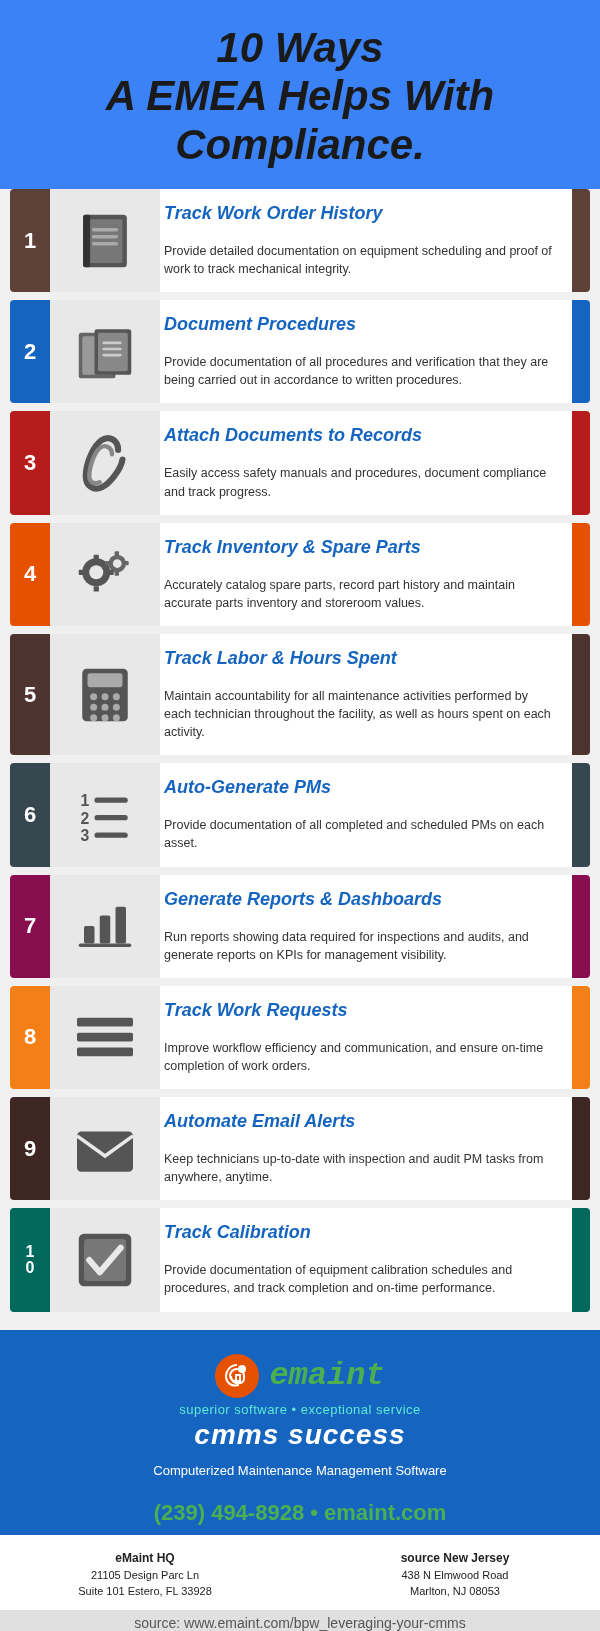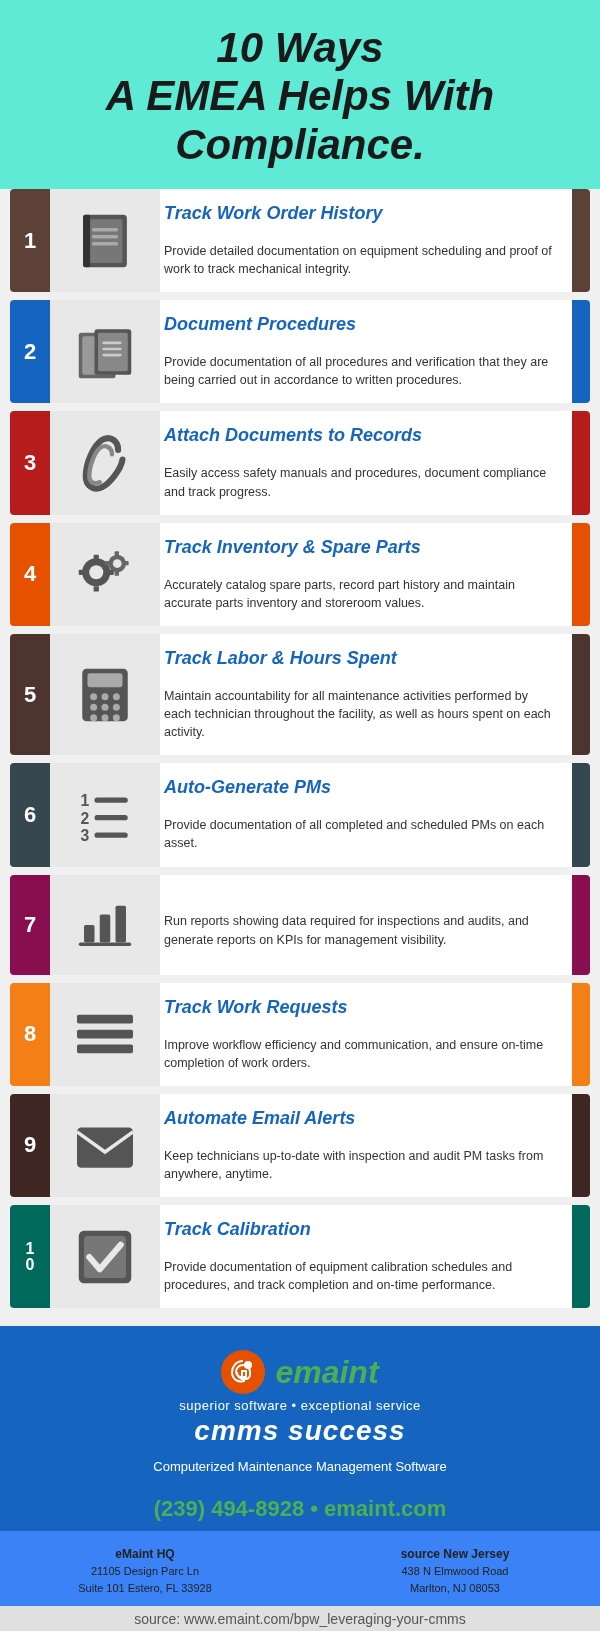--- a/index.html
+++ b/index.html
@@ -3,21 +3,21 @@
   <meta charset="utf-8">
   <style>
     * { margin: 0; padding: 0; box-sizing: border-box; }
     body {
       width: 600px;
       font-family: Arial, sans-serif;
       background: #f5f5f5;
     }
 
     .header {
-      background: #5eead4;
+      background: #3b82f6;
       text-align: center;
       padding: 24px 30px 20px;
     }
     .header h1 {
       font-size: 42px;
       font-weight: 900;
       color: #1a1a1a;
       line-height: 1.15;
       font-style: italic;
       font-family: 'Arial Black', Arial, sans-serif;
@@ -147,24 +147,25 @@
       display: flex;
       align-items: center;
       justify-content: center;
     }
 
     .footer-logo-text {
       font-size: 32px;
       font-weight: 900;
       color: #4CAF50;
       font-style: italic;
+      font-family: Liberation Mono, monospace;
     }
 
     .footer-tagline {
-      color: #ffffff;
+      color: #5eead4;
       font-size: 13px;
       margin-bottom: 2px;
       letter-spacing: 0.5px;
     }
 
     .footer-cmms {
       color: #fff;
       font-size: 28px;
       font-weight: 900;
       font-style: italic;
@@ -181,21 +182,21 @@
     .footer-contact {
       color: #4CAF50;
       font-size: 22px;
       font-weight: 700;
       margin-bottom: 9px;
     }
 
     .footer-offices {
       display: flex;
       justify-content: space-around;
-      background: #3b82f6;
+      background: #ffffff;
       padding: 14px 10px 10px;
       margin: 0 -20px;
       gap: 40px;
     }
 
     .footer-office {
       text-align: center;
       font-size: 11px;
       color: #222;
       line-height: 1.5;
@@ -363,20 +364,21 @@
     <div class="item-number">7</div>
     <div class="item-icon-wrap">
       <svg viewBox="0 0 80 80" fill="none">
         <rect x="10" y="60" width="60" height="4" rx="2" fill="#555"></rect>
         <rect x="16" y="40" width="12" height="20" rx="2" fill="#555"></rect>
         <rect x="34" y="28" width="12" height="32" rx="2" fill="#555"></rect>
         <rect x="52" y="18" width="12" height="42" rx="2" fill="#555"></rect>
       </svg>
     </div>
     <div class="item-content">
+      <div class="item-title">Generate Reports &amp; Dashboards</div>
       <div class="item-desc">Run reports showing data required for inspections and audits, and generate reports on KPIs for management visibility.</div>
     </div>
     <div class="item-accent"></div>
   </div>
 
   <div class="item-row color-amber">
     <div class="item-number">8</div>
     <div class="item-icon-wrap">
       <svg viewBox="0 0 80 80" fill="none">
         <rect x="8" y="18" width="64" height="10" rx="2" fill="#555"></rect>

